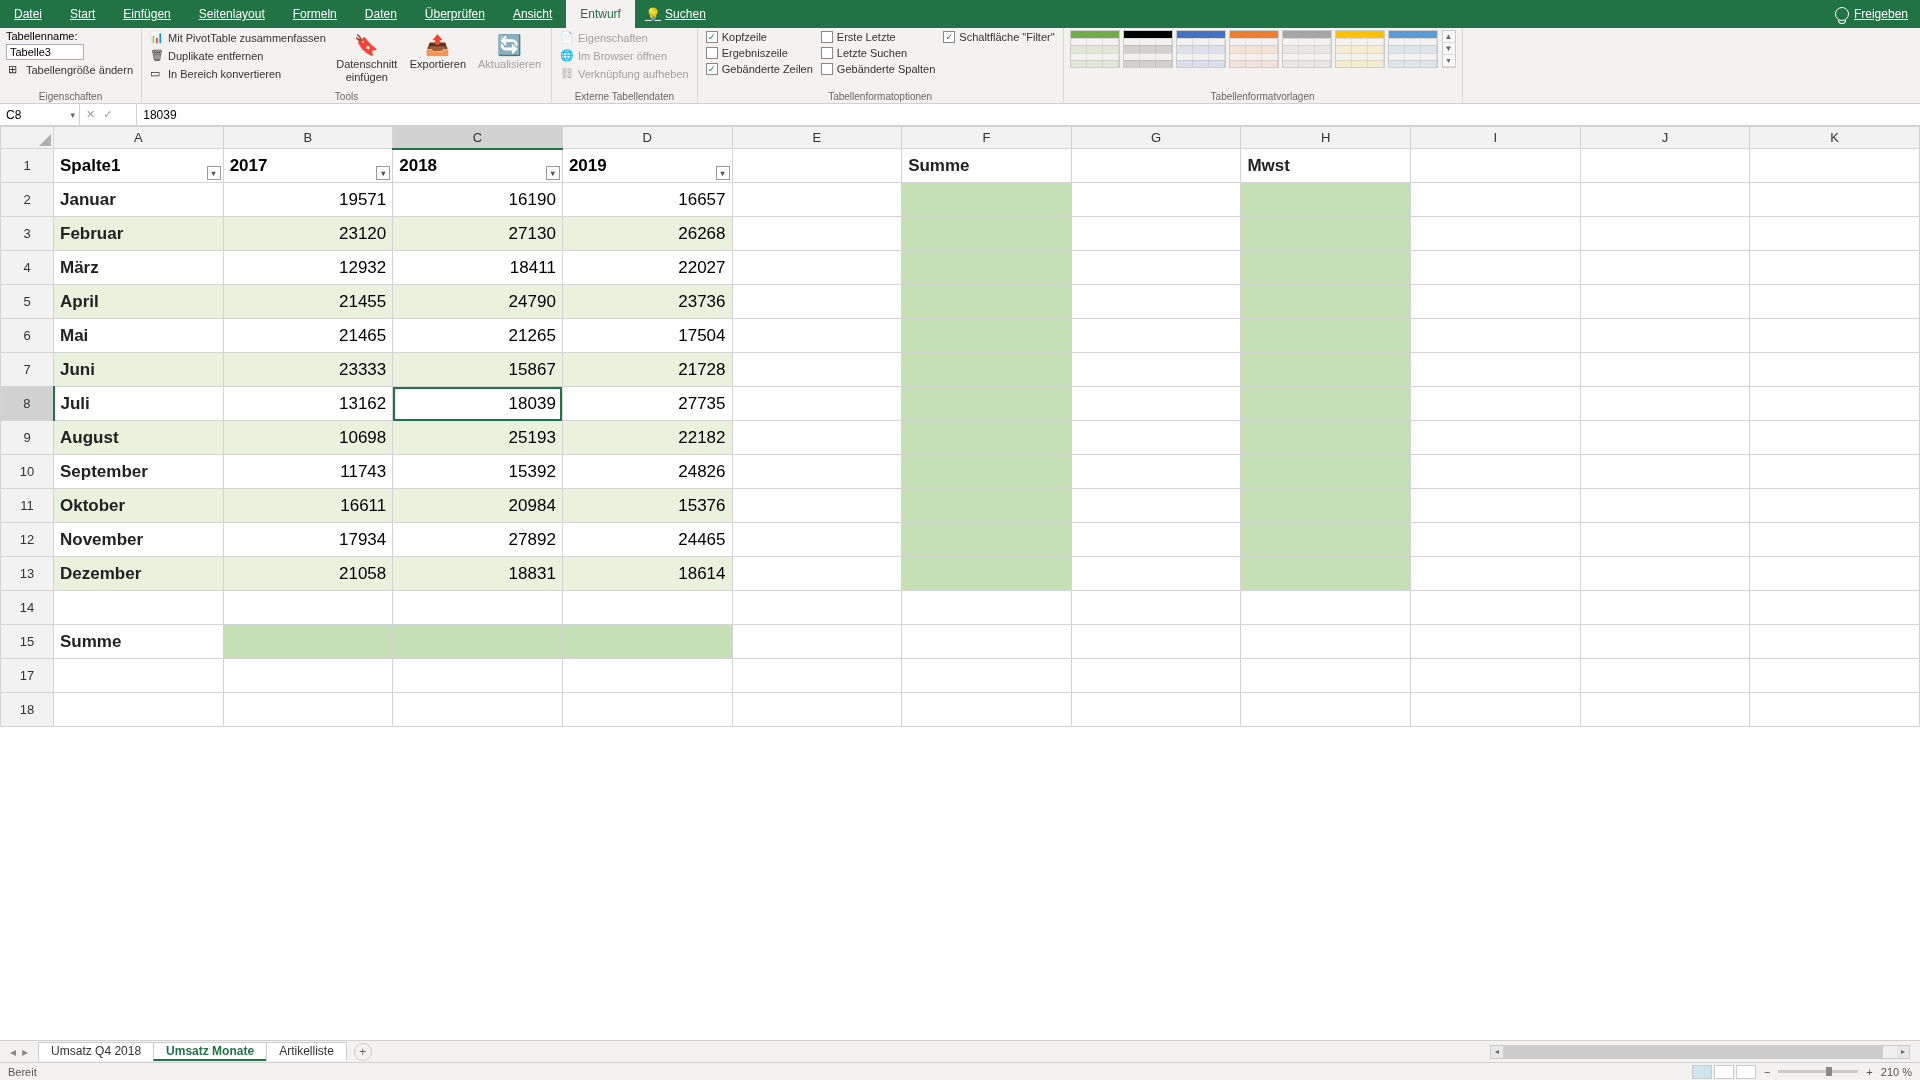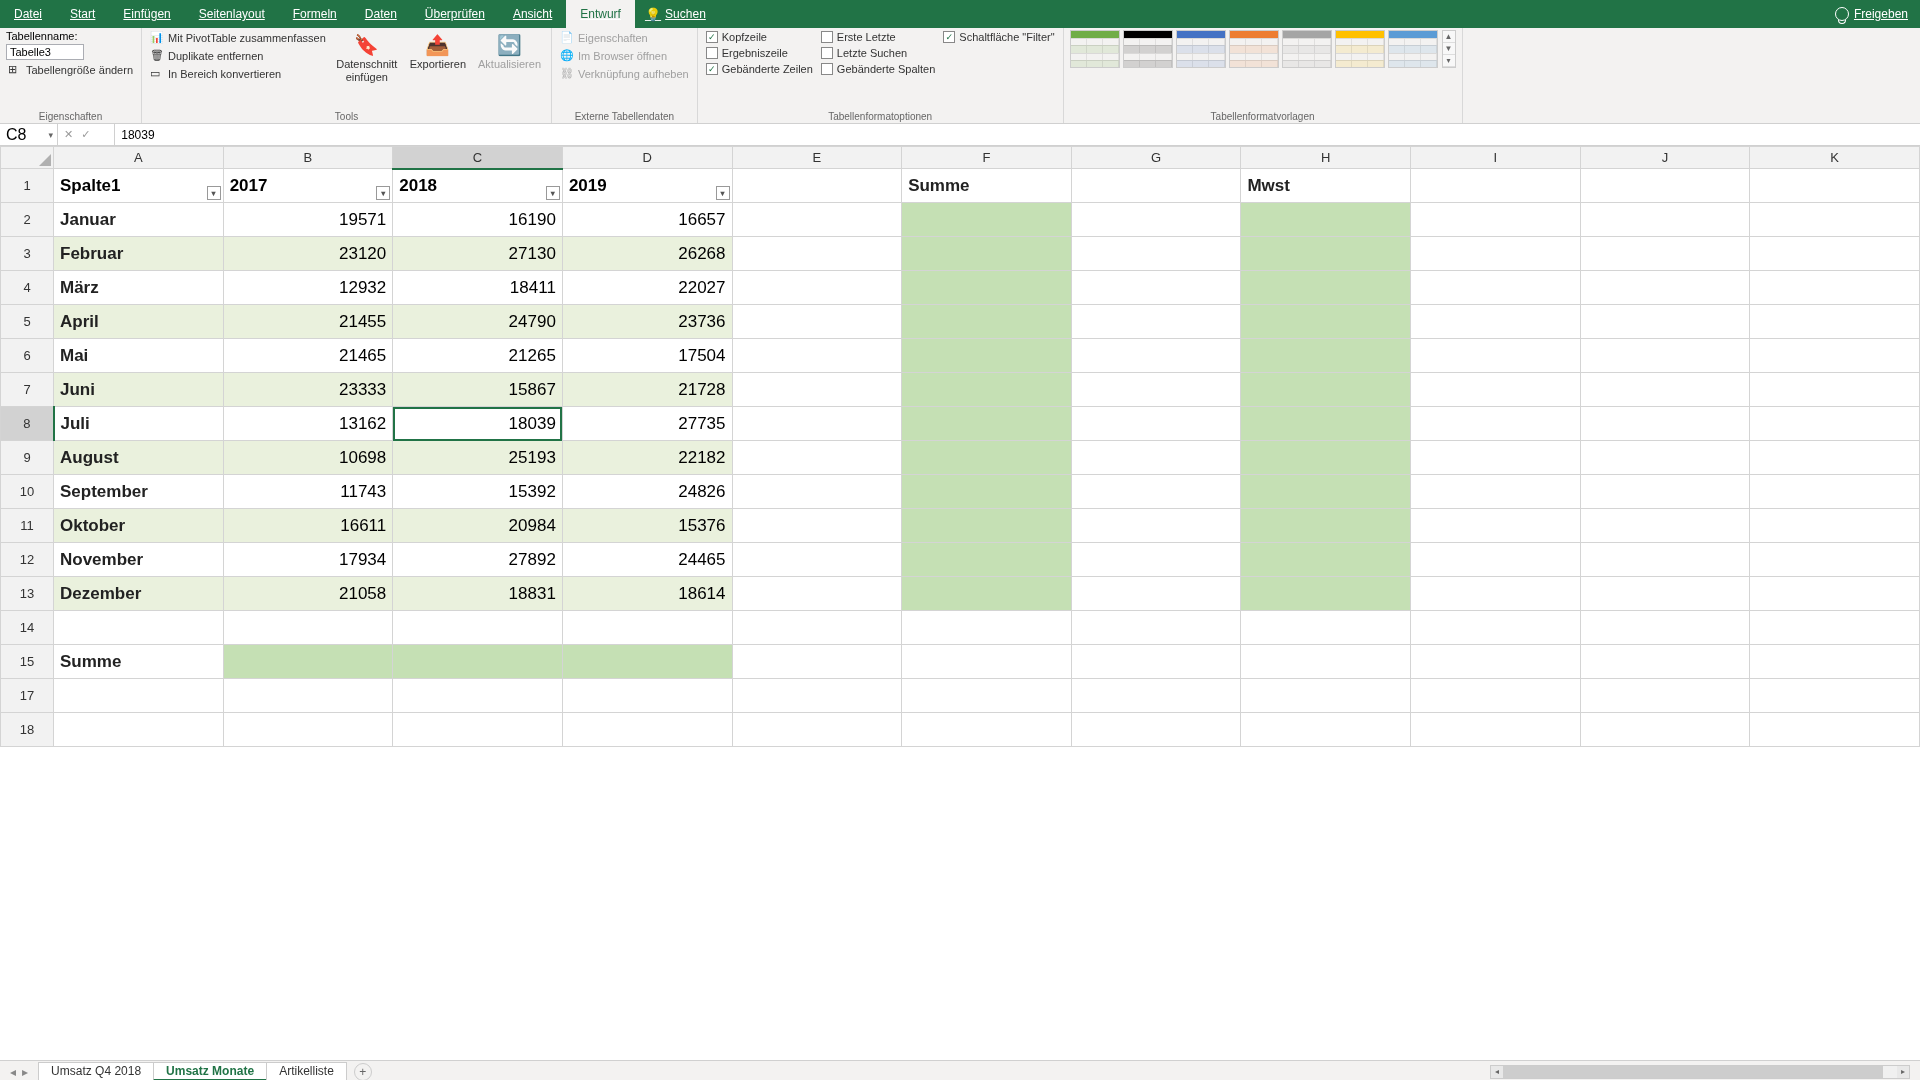--- a/index.html
+++ b/index.html
@@ -9,21 +9,21 @@
 .menubar { background: #217346; height: 28px; display: flex; align-items: center; color: #fff; text-decoration: underline; }
 .menubar .menu-item { padding: 0 14px; height: 100%; display: flex; align-items: center; font-size: 12px; cursor: pointer; }
 .menubar .menu-item.active { background: #f3f2f1; color: #217346; }
 .menubar .search-wrap { display: flex; align-items: center; margin-left: 10px; }
 .menubar .search-icon { font-size: 13px; margin-right: 4px; opacity: 0.9; }
 .menubar .share-btn { margin-left: auto; margin-right: 12px; display: flex; align-items: center; gap: 5px; font-size: 12px; }
 .menubar .share-icon { width: 14px; height: 14px; border: 1.5px solid #fff; border-radius: 50%; position: relative; }
 .menubar .share-icon::after { content: ''; position: absolute; bottom: -4px; left: 2px; width: 6px; height: 3px; border: 1.5px solid #fff; border-top: none; border-radius: 0 0 4px 4px; }
 
 
-.ribbon { background: #f3f2f1; border-bottom: 1px solid #d0d0d0; height: 96px; display: flex; }
+.ribbon { background: #f3f2f1; border-bottom: 1px solid #d0d0d0; height: 76px; display: flex; }
 .ribbon-group { border-right: 1px solid #d8d8d8; padding: 2px 6px 0 6px; display: flex; flex-direction: column; position: relative; }
 .ribbon-group-label { position: absolute; bottom: 1px; left: 0; right: 0; text-align: center; font-size: 10px; color: #666; }
 .ribbon-group-content { flex: 1; display: flex; align-items: flex-start; gap: 4px; }
 .small-item { display: flex; align-items: center; gap: 4px; font-size: 11px; color: #333; padding: 1px 2px; white-space: nowrap; }
 .small-item.disabled { color: #a0a0a0; }
 .small-item .mini-icon { width: 14px; height: 14px; display: inline-block; }
 .stacked { display: flex; flex-direction: column; gap: 2px; }
 .big-btn { display: flex; flex-direction: column; align-items: center; font-size: 11px; color: #333; padding: 2px 4px; text-align: center; line-height: 1.2; }
 .big-btn.disabled { color: #a0a0a0; }
 .big-ico { width: 28px; height: 26px; display: flex; align-items: center; justify-content: center; font-size: 20px; color: #217346; }
@@ -35,21 +35,21 @@
 .style-thumb { width: 50px; height: 38px; border: 1px solid #ccc; display: flex; flex-direction: column; cursor: pointer; }
 .style-thumb .hdr { height: 7px; }
 .style-thumb .rows { flex: 1; display: flex; flex-direction: column; }
 .style-thumb .row { flex: 1; border-top: 1px solid rgba(0,0,0,0.1); display: flex; }
 .style-thumb .row > div { flex: 1; border-right: 1px solid rgba(0,0,0,0.08); }
 .style-scroll { width: 14px; height: 38px; border: 1px solid #ccc; display: flex; flex-direction: column; background: #f8f8f8; }
 .style-scroll div { flex: 1; display: flex; align-items: center; justify-content: center; font-size: 8px; color: #666; border-bottom: 1px solid #ddd; }
 
 
 .formula-row { height: 22px; border-bottom: 1px solid #d0d0d0; display: flex; align-items: stretch; background: #fff; }
-.name-box { width: 58px; border-right: 1px solid #d0d0d0; display: flex; align-items: center; padding: 0 6px; font-size: 16px; position: relative; }
+.name-box { width: 80px; border-right: 1px solid #d0d0d0; display: flex; align-items: center; padding: 0 6px; font-size: 12px; position: relative; }
 .name-box::after { content: '▾'; position: absolute; right: 4px; font-size: 9px; color: #666; }
 .fx-controls { display: flex; align-items: center; border-right: 1px solid #d0d0d0; padding: 0 6px; gap: 8px; font-size: 11px; color: #999; }
 .fx-controls .fx { color: #444; font-style: italic; font-weight: 700; margin-top: 48px; }
 .formula-input { flex: 1; display: flex; align-items: center; padding: 0 6px; font-size: 12px; }
 
 
 .sheet-wrap { position: relative; height: calc(100vh - 28px - 76px - 22px - 22px - 18px); overflow: hidden; background: #fff; }
 .sheet { width: 100%; border-collapse: collapse; table-layout: fixed; }
 .sheet th, .sheet td { border: 1px solid #d4d4d4; font-size: 17px; height: 34px; }
 .sheet thead th { background: #f2f2f2; font-weight: normal; color: #333; font-size: 13px; height: 22px; position: relative; }

